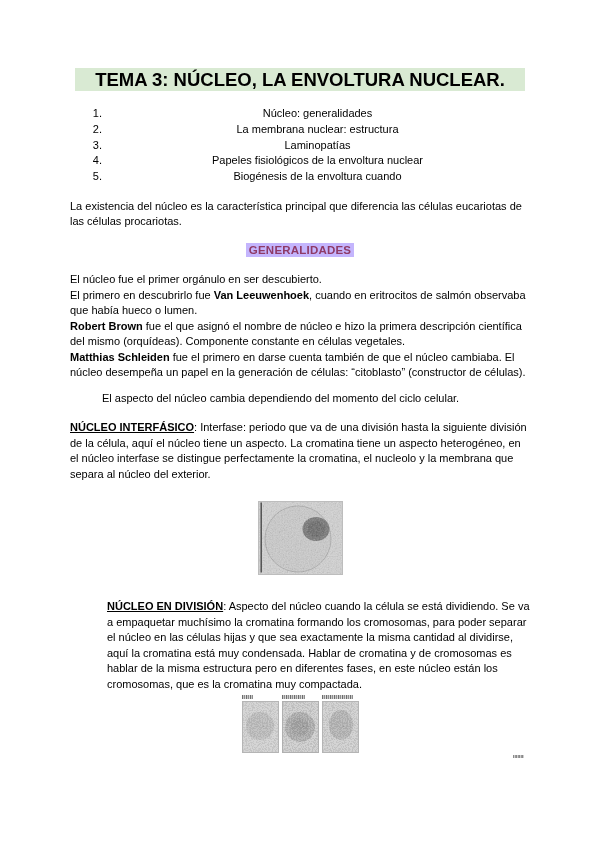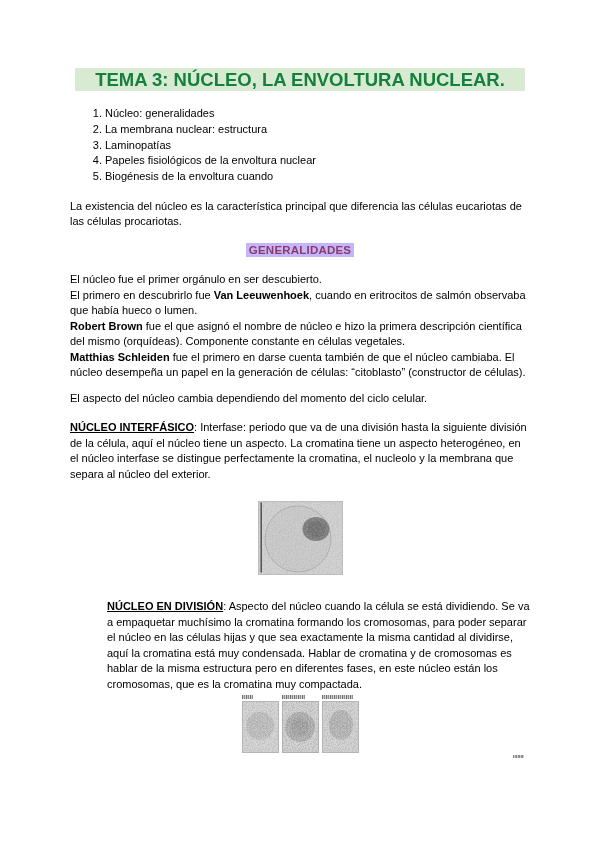--- a/index.html
+++ b/index.html
@@ -20,27 +20,28 @@
 
   .doc-title {
     text-align: center;
     font-size: 18.5px;
     line-height: 24px;
     font-weight: bold;
     margin-bottom: 12px;
   }
   .hl-green {
     background: #d9ead3;
-    color: #15803d;
+    color: #000000;
     padding: 1px 20px;
   }
 
   ol.outline {
     margin-top: 14px;
     padding-left: 35px;
+    text-align: center;
   }
   ol.outline li { line-height: 15.8px; }
 
   .para { margin-top: 14px; }
   .para-tight { margin-top: 12px; }
 
   .section-heading {
     text-align: center;
     font-weight: bold;
     margin-top: 13px;
@@ -131,21 +132,21 @@
     </ol>
 
     <p class="para">La existencia del núcleo es la característica principal que diferencia las células eucariotas de las células procariotas.</p>
 
     <div class="section-heading">
       <span class="hl-pink">GENERALIDADES</span>
     </div>
 
     <p class="para"><span>El núcleo fue el primer orgánulo en ser descubierto.</span><br><span>El primero en descubrirlo fue </span><span class="b">Van Leeuwenhoek</span><span>, cuando en eritrocitos de salmón observaba que había hueco o lumen.</span><br><span class="b">Robert Brown</span><span> fue el que asignó el nombre de núcleo e hizo la primera descripción científica del mismo (orquídeas). Componente constante en células vegetales.</span><br><span class="b">Matthias Schleiden</span><span> fue el primero en darse cuenta también de que el núcleo cambiaba. El núcleo desempeña un papel en la generación de células: “citoblasto” (constructor de células).</span></p>
 
-    <p class="para-tight" style="margin-top:10px;">El aspecto del núcleo cambia dependiendo del momento del ciclo celular.</p>
+    <p class="para-tight" style="margin-top:10px;margin-left:32px;">El aspecto del núcleo cambia dependiendo del momento del ciclo celular.</p>
 
     <p class="para"><span class="lead">NÚCLEO INTERFÁSICO</span><span>: Interfase: periodo que va de una división hasta la siguiente división de la célula, aquí el núcleo tiene un aspecto. La cromatina tiene un aspecto heterogéneo, en el núcleo interfase se distingue perfectamente la cromatina, el nucleolo y la membrana que separa al núcleo del exterior.</span></p>
 
     <div class="fig-center fig-interphase">
       <svg width="85" height="74" viewBox="0 0 85 74">
         <rect width="85" height="74" fill="#d4d4d4"></rect>
         <circle cx="40" cy="38" r="33" fill="#cccccc" stroke="#a0a0a0" stroke-width="0.8"></circle>
         <ellipse cx="58" cy="28" rx="13.5" ry="12" fill="#6e6e6e"></ellipse>
         <ellipse cx="58" cy="28" rx="9" ry="8" fill="#606060"></ellipse>
         <rect width="85" height="74" filter="url(#grainA)" opacity="0.5"></rect>

